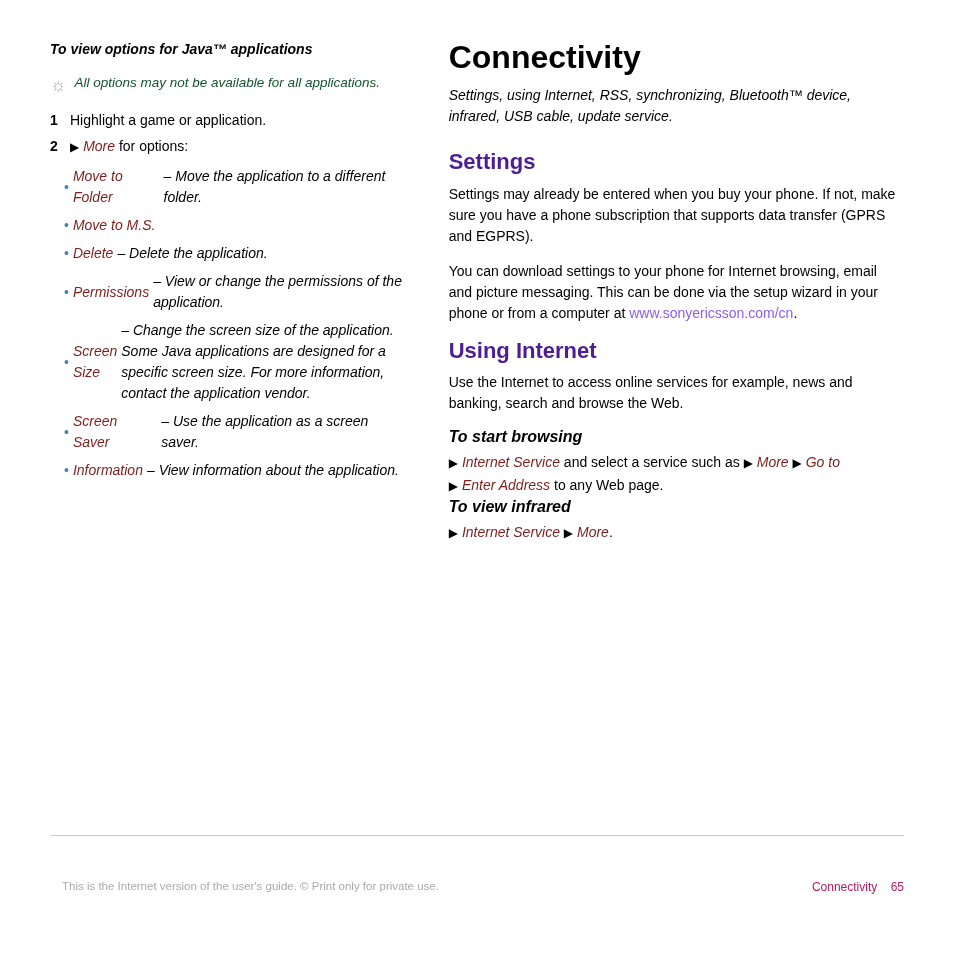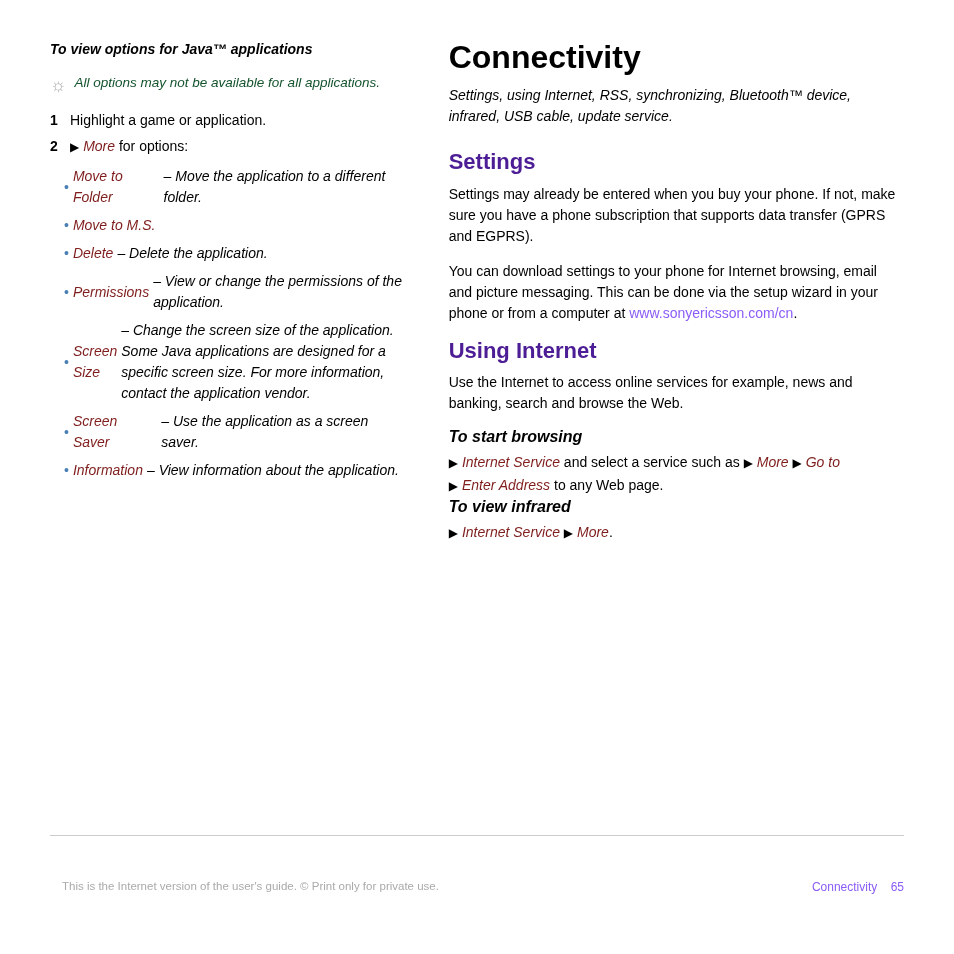--- a/index.html
+++ b/index.html
@@ -196,21 +196,21 @@
     }
 
     .footer-disclaimer {
       font-size: 11.5px;
       color: #aaa;
       font-style: normal;
     }
 
     .footer-page-info {
       font-size: 12px;
-      color: #8b5cf6;
+      color: #be185d;
       text-align: right;
     }
 
     .divider-line {
       width: 100%;
       height: 1px;
       background: #ccc;
       margin-top: auto;
       margin-bottom: 8px;
     }

